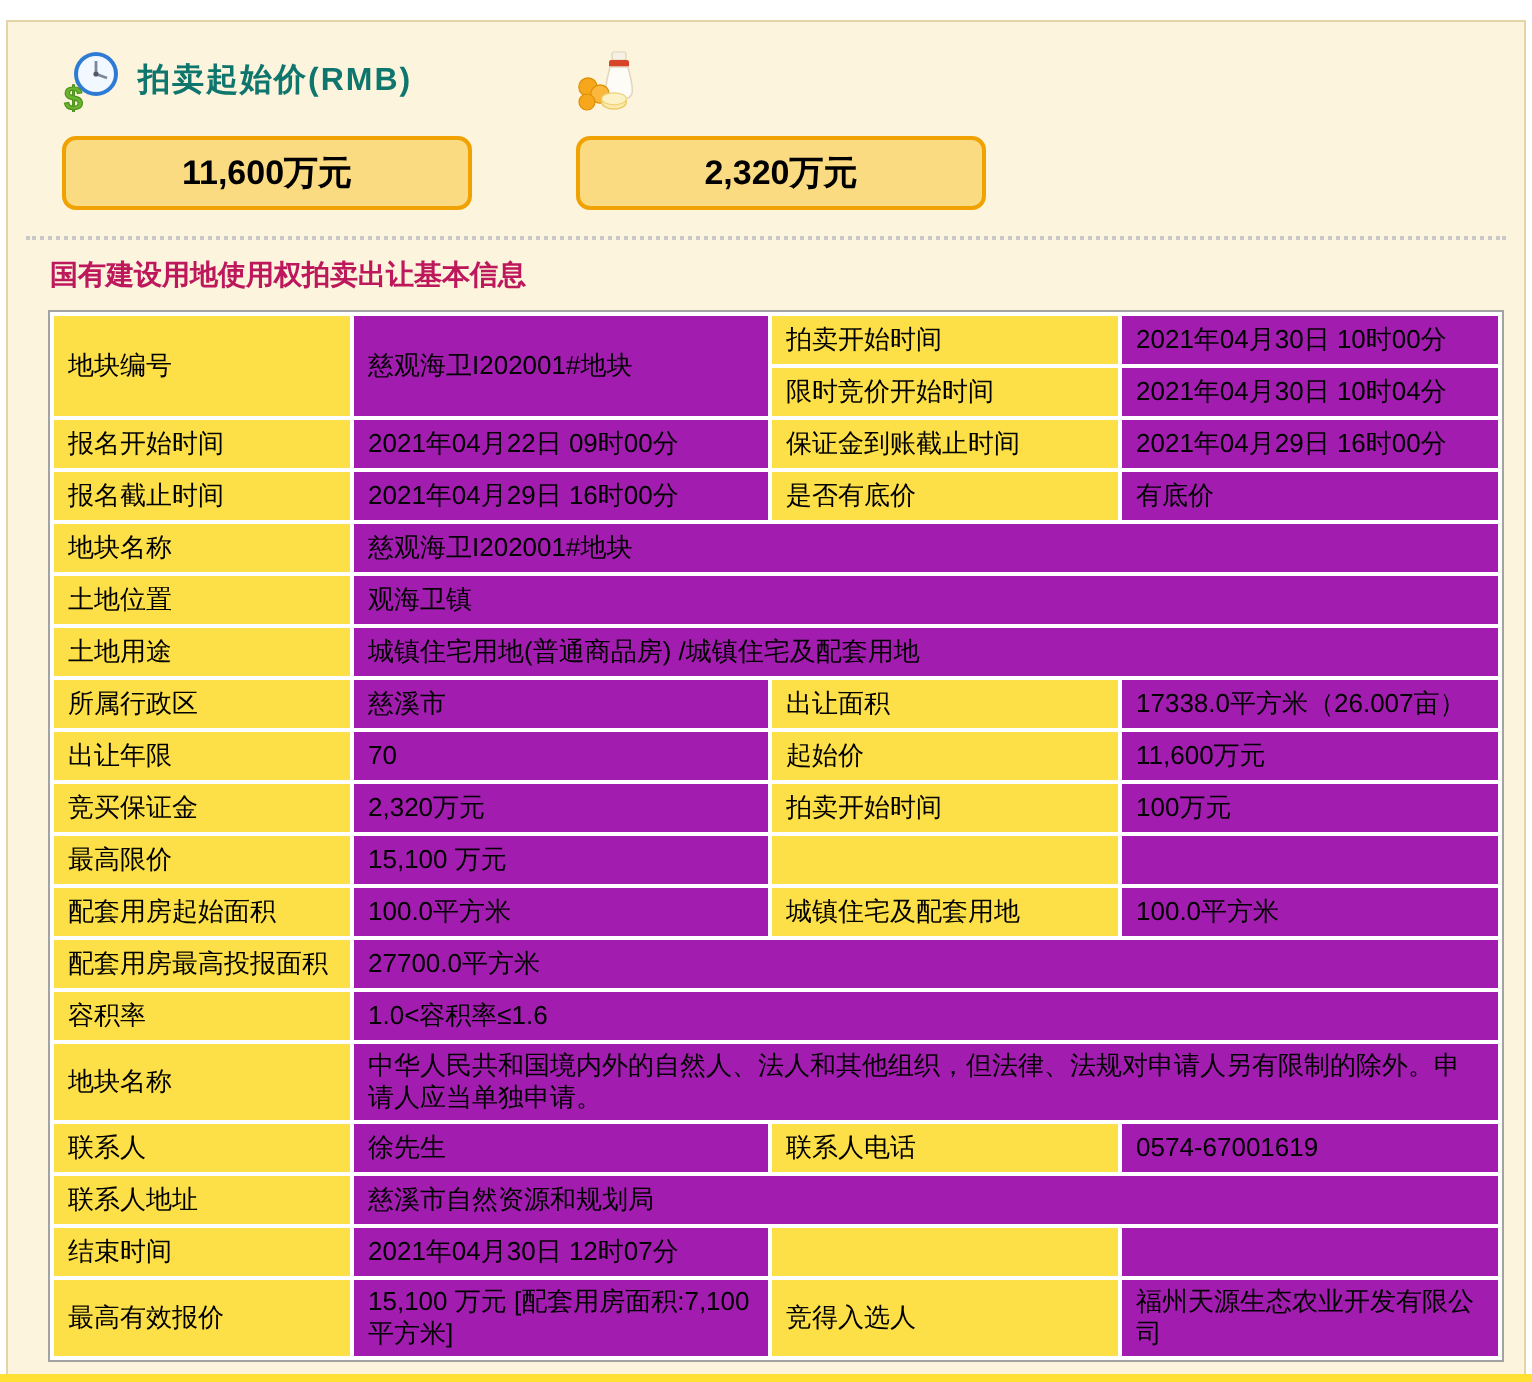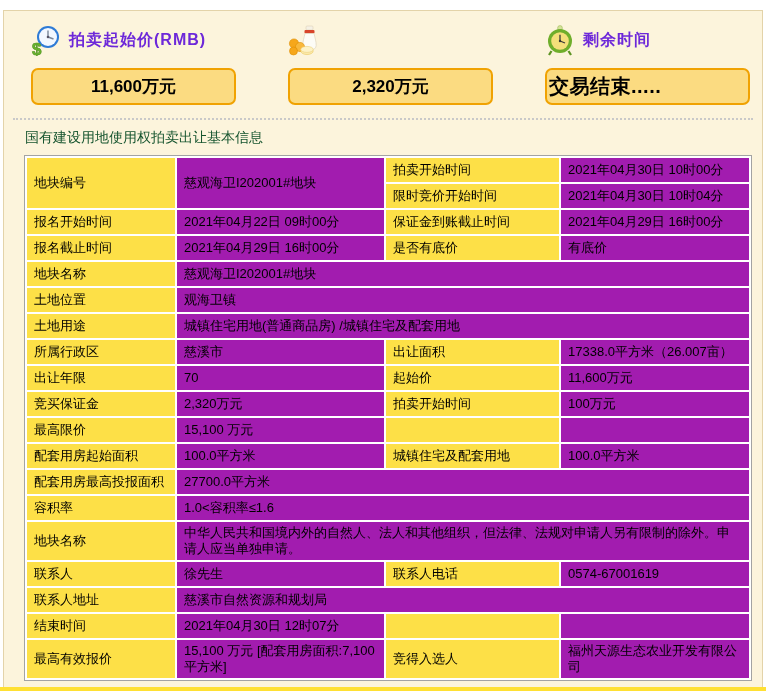--- a/index.html
+++ b/index.html
@@ -33,21 +33,21 @@
   }
   .summary-col { width: 205px; margin-right: 52px; }
   .summary-col:last-child { margin-right: 0; }
   .summary-head {
     display: flex;
     align-items: center;
     gap: 8px;
     height: 34px;
   }
   .summary-label {
-    color: #6d28d9;
+    color: #0f766e;
     font-weight: bold;
     font-size: 16px;
     letter-spacing: 1px;
     white-space: nowrap;
   }
   .summary-box {
     margin-top: 11px;
     height: 37px;
     background: #FBDB81;
     border: 2px solid #F0A202;
@@ -66,22 +66,22 @@
     letter-spacing: 0.5px;
   }
   
   .dotted-sep {
     margin: 13px 9px 0 9px;
     border-top: 2px dotted #C9C9C9;
     height: 0;
   }
   .section-title {
     margin: 9px 0 8px 21px;
-    color: #14532d;
-    font-weight: normal;
+    color: #be185d;
+    font-weight: bold;
     font-size: 14px;
   }
   
   table.info {
     margin-left: 20px;
     width: 728px;
     border-collapse: separate;
     border-spacing: 2px;
     background: #ffffff;
     border: 1px solid #A3A3A3;
@@ -136,36 +136,20 @@
           <circle cx="6" cy="19.5" r="4.6" fill="#F6A71B" stroke="#DE8E05" stroke-width="0.6"></circle>
           <circle cx="12" cy="23" r="4.6" fill="#F9B83B" stroke="#DE8E05" stroke-width="0.6"></circle>
           <circle cx="5.5" cy="27" r="4" fill="#F6A71B" stroke="#DE8E05" stroke-width="0.6"></circle>
           <ellipse cx="19" cy="27" rx="6.2" ry="3.6" fill="#FBE9A8" stroke="#E9C75F" stroke-width="0.6"></ellipse>
           <ellipse cx="19" cy="25.4" rx="6.2" ry="3" fill="#FDF2C5" stroke="#EDD07A" stroke-width="0.6"></ellipse>
         </svg>
       </div>
       <div class="summary-box">2,320万元</div>
     </div>
 
-    <div class="summary-col">
-      <div class="summary-head">
-        <svg class="icon-svg" width="30" height="32" viewBox="0 0 30 32">
-          <circle cx="15" cy="4" r="2.4" fill="#D6E39A" stroke="#9FB85C" stroke-width="0.6"></circle>
-          <circle cx="15" cy="17" r="12" fill="#6FAE2B"></circle>
-          <circle cx="15" cy="17" r="8.8" fill="#F4DF7A"></circle>
-          <line x1="15" y1="17" x2="15" y2="10.7" stroke="#3A3A3A" stroke-width="1.3"></line>
-          <line x1="15" y1="17" x2="20" y2="19" stroke="#3A3A3A" stroke-width="1.3"></line>
-          <circle cx="15" cy="17" r="1.2" fill="#333"></circle>
-          <line x1="6.5" y1="27" x2="4" y2="31" stroke="#5D9423" stroke-width="2.2"></line>
-          <line x1="23.5" y1="27" x2="26" y2="31" stroke="#5D9423" stroke-width="2.2"></line>
-        </svg>
-        <span class="summary-label">剩余时间</span>
-      </div>
-      <div class="summary-box left-align">交易结束.....</div>
-    </div>
 
   </div>
 
   <div class="dotted-sep"></div>
 
   <div class="section-title">国有建设用地使用权拍卖出让基本信息</div>
 
   <table class="info">
     <colgroup>
       <col style="width:148px">

